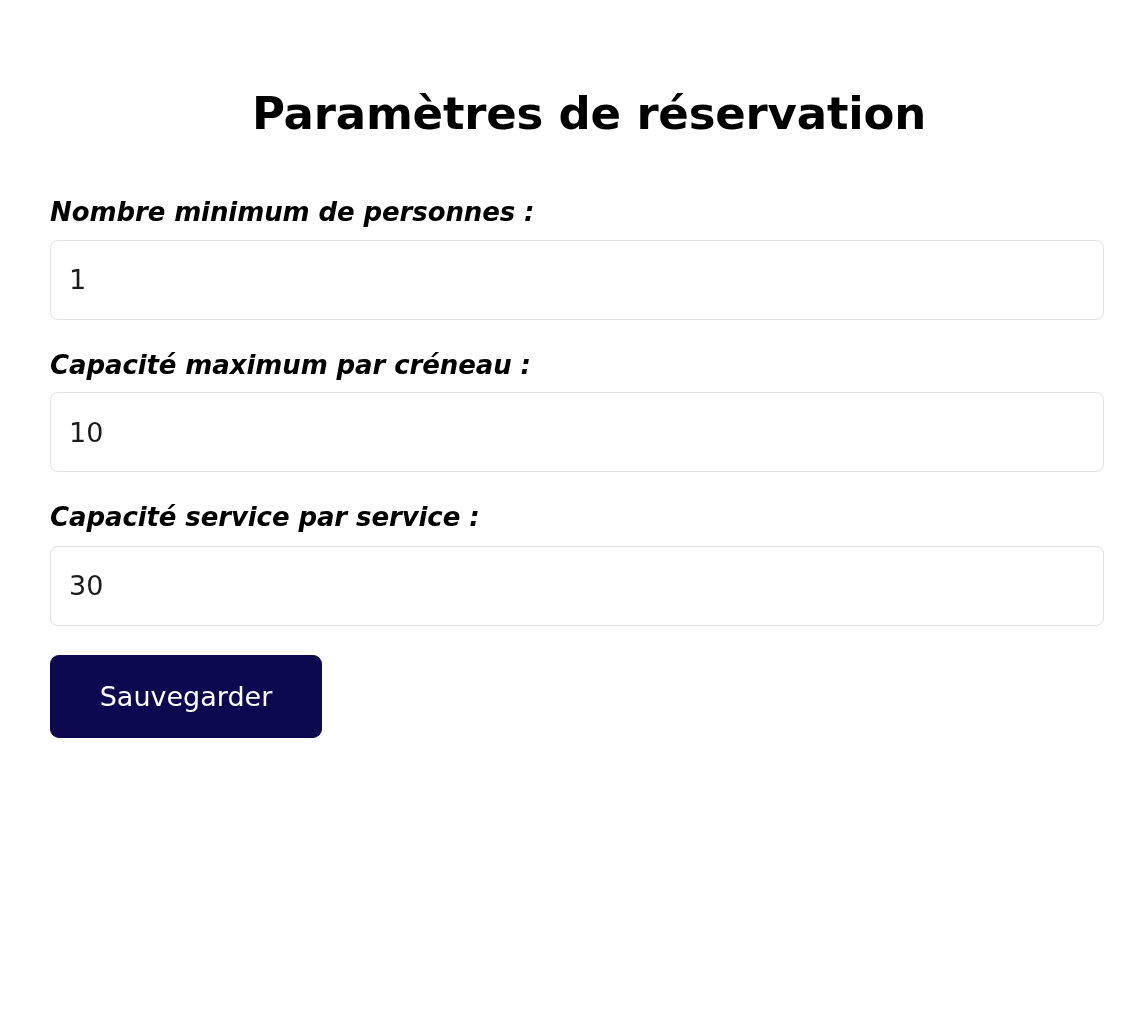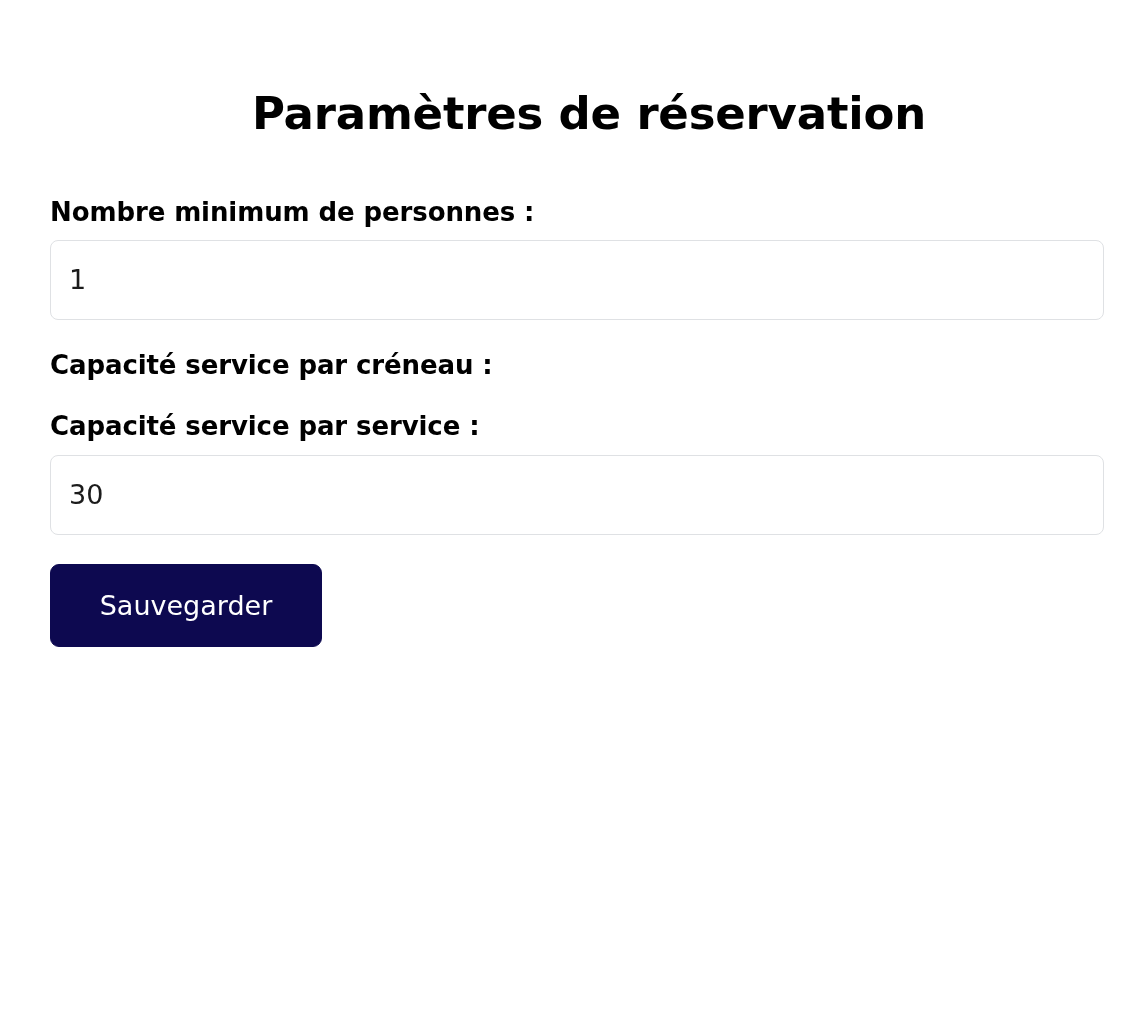--- a/index.html
+++ b/index.html
@@ -51,20 +51,21 @@
   }
 
   .field-label {
     display: block;
     font-size: 26px;
     font-weight: 600;
     line-height: 1.25;
     color: #000000;
     margin: 0 0 11px 0;
     letter-spacing: -0.1px;
+    font-style: italic;
   }
 
   .field-input {
     display: block;
     box-sizing: border-box;
     width: 1054px;
     height: 80px;
     padding: 0 18px;
     font-family: "DejaVu Sans", "Liberation Sans", sans-serif;
     font-size: 27px;
@@ -123,21 +124,22 @@
 
   <form class="form">
 
     <div class="field">
       <label class="field-label" for="input-min-persons">Nombre minimum de personnes :</label>
       <input id="input-min-persons" class="field-input" type="text" value="1" style="">
     </div>
 
 
     <div class="field">
-      <label class="field-label" for="input-max-capacity-per-slot">Capacité service par créneau :</label>
+      <label class="field-label" for="input-max-capacity-per-slot">Capacité maximum par créneau :</label>
+      <input id="input-max-capacity-per-slot" class="field-input" type="text" value="10" style="">
     </div>
 
     <div class="field">
       <label class="field-label" for="input-max-capacity-per-service">Capacité service par service :</label>
       <input id="input-max-capacity-per-service" class="field-input" type="text" value="30" style="">
     </div>
 
     <div class="actions">
       <button type="submit" class="save-button">Sauvegarder</button>
     </div>

